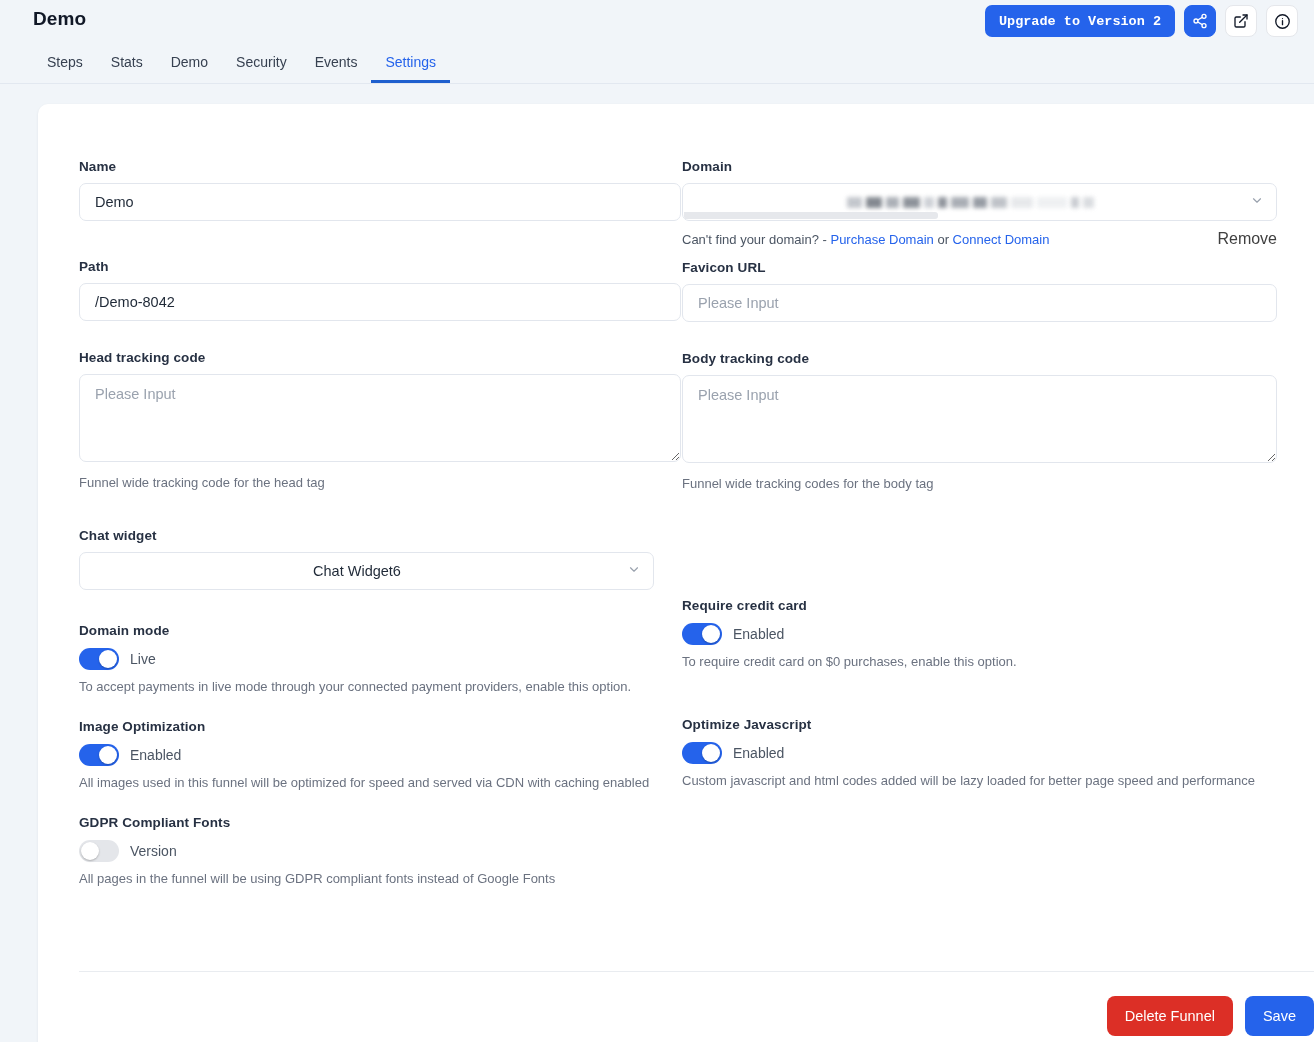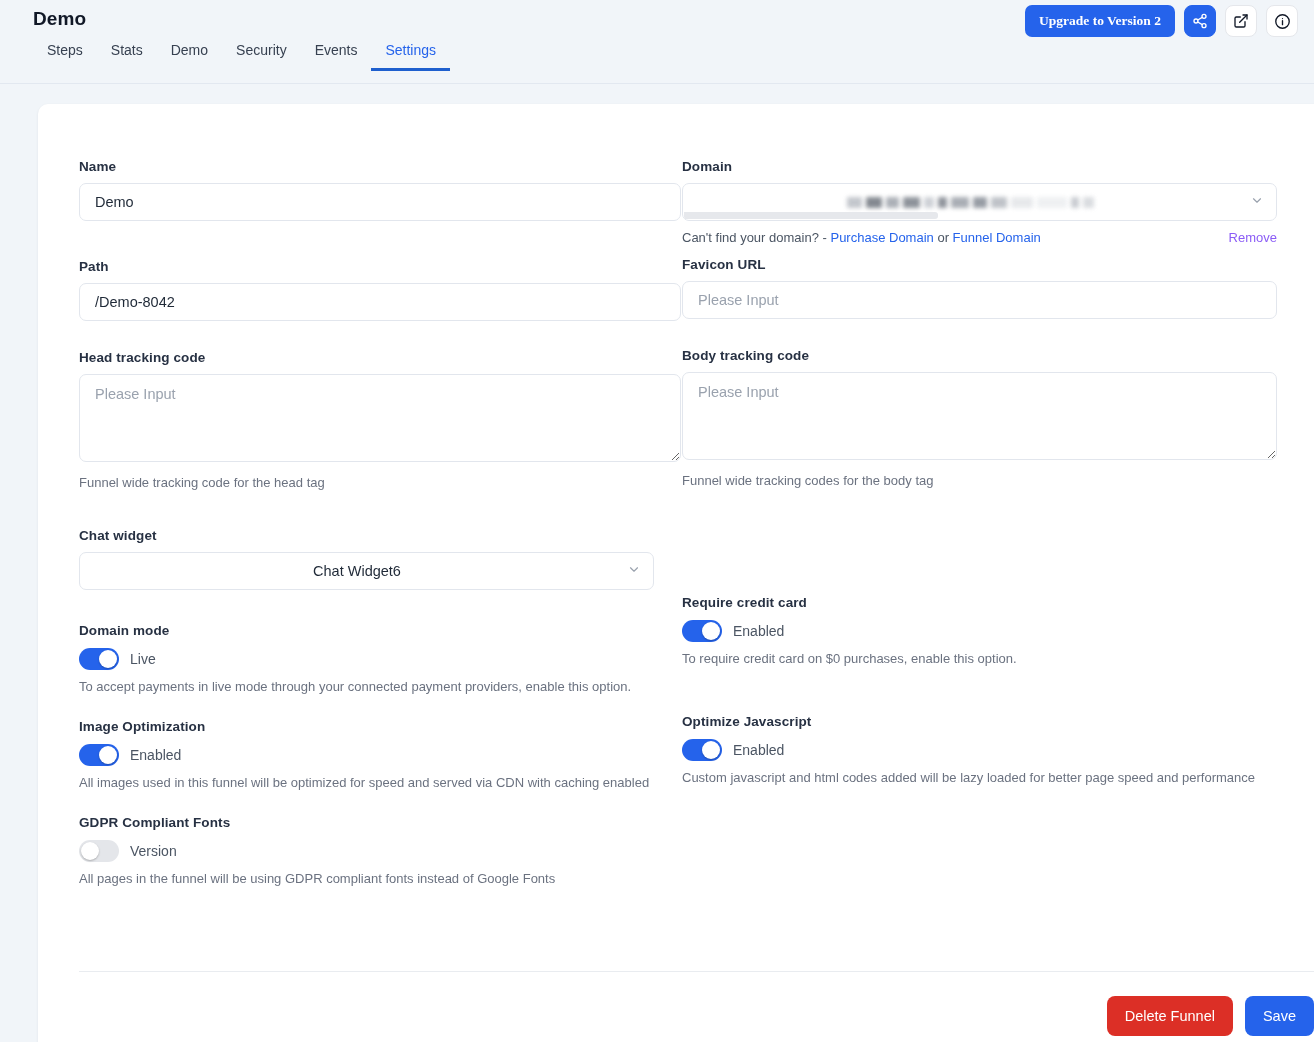--- a/index.html
+++ b/index.html
@@ -40,21 +40,21 @@
     gap: 9px;
   }
   .btn-upgrade {
     height: 32px;
     padding: 0 14px;
     border: none;
     border-radius: 7px;
     background: #2563eb;
     color: #fff;
     font-size: 13.5px;
-    font-family: Liberation Serif, serif;
+    font-family: Liberation Mono, monospace;
     font-weight: 600;
     cursor: pointer;
     white-space: nowrap;
   }
   .icon-btn {
     width: 32px;
     height: 32px;
     border-radius: 8px;
     display: flex;
     align-items: center;
@@ -66,21 +66,21 @@
   .icon-btn.primary {
     background: #2563eb;
     border-color: #2563eb;
   }
   .icon-btn svg { display: block; }
 
   
   .tabs {
     position: absolute;
     left: 33px;
-    bottom: 12px;
+    bottom: 0;
     display: flex;
     gap: 0;
     align-items: flex-end;
   }
   .tab {
     padding: 10px 14px 11px;
     font-size: 14px;
     color: #374151;
     cursor: pointer;
     border-bottom: 3px solid transparent;
@@ -225,21 +225,21 @@
 
   .domain-meta {
     display: flex;
     justify-content: space-between;
     align-items: baseline;
     margin-top: 9px;
     font-size: 13px;
     color: #4b5563;
   }
   .domain-meta a { color: #2563eb; text-decoration: none; cursor: pointer; }
-  .remove-link { color: #8b5cf6; cursor: pointer; font-size: 13px; }
+  .remove-link { color: #404040; cursor: pointer; font-size: 16px; }
 
   
   .toggle-row {
     display: flex;
     align-items: center;
     gap: 11px;
     margin-top: 10px;
   }
   .switch {
     width: 40px;
@@ -464,21 +464,21 @@
               <svg width="14" height="14" viewBox="0 0 24 24" fill="none" stroke="#9aa2ae" stroke-width="2" stroke-linecap="round" stroke-linejoin="round">
                 <polyline points="6 9 12 15 18 9"></polyline>
               </svg>
             </span>
           </div>
           <div class="domain-meta">
             <span>
               <span>Can't find your domain? -</span>
               <a>Purchase Domain</a>
               <span>or</span>
-              <a>Funnel Domain</a>
+              <a>Connect Domain</a>
             </span>
             <span class="remove-link">Remove</span>
           </div>
         </div>
 
         <div style="height:12px"></div>
 
         <div class="field">
           <label class="label">Favicon URL</label>
           <input class="input" placeholder="Please Input" style="">

